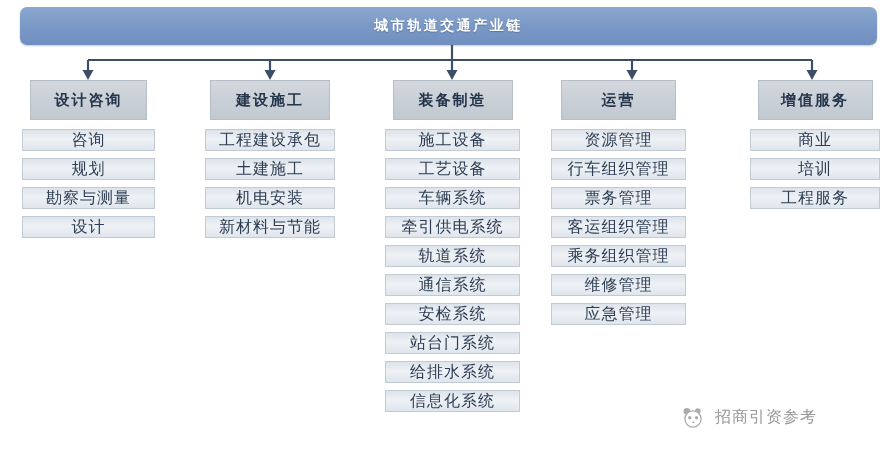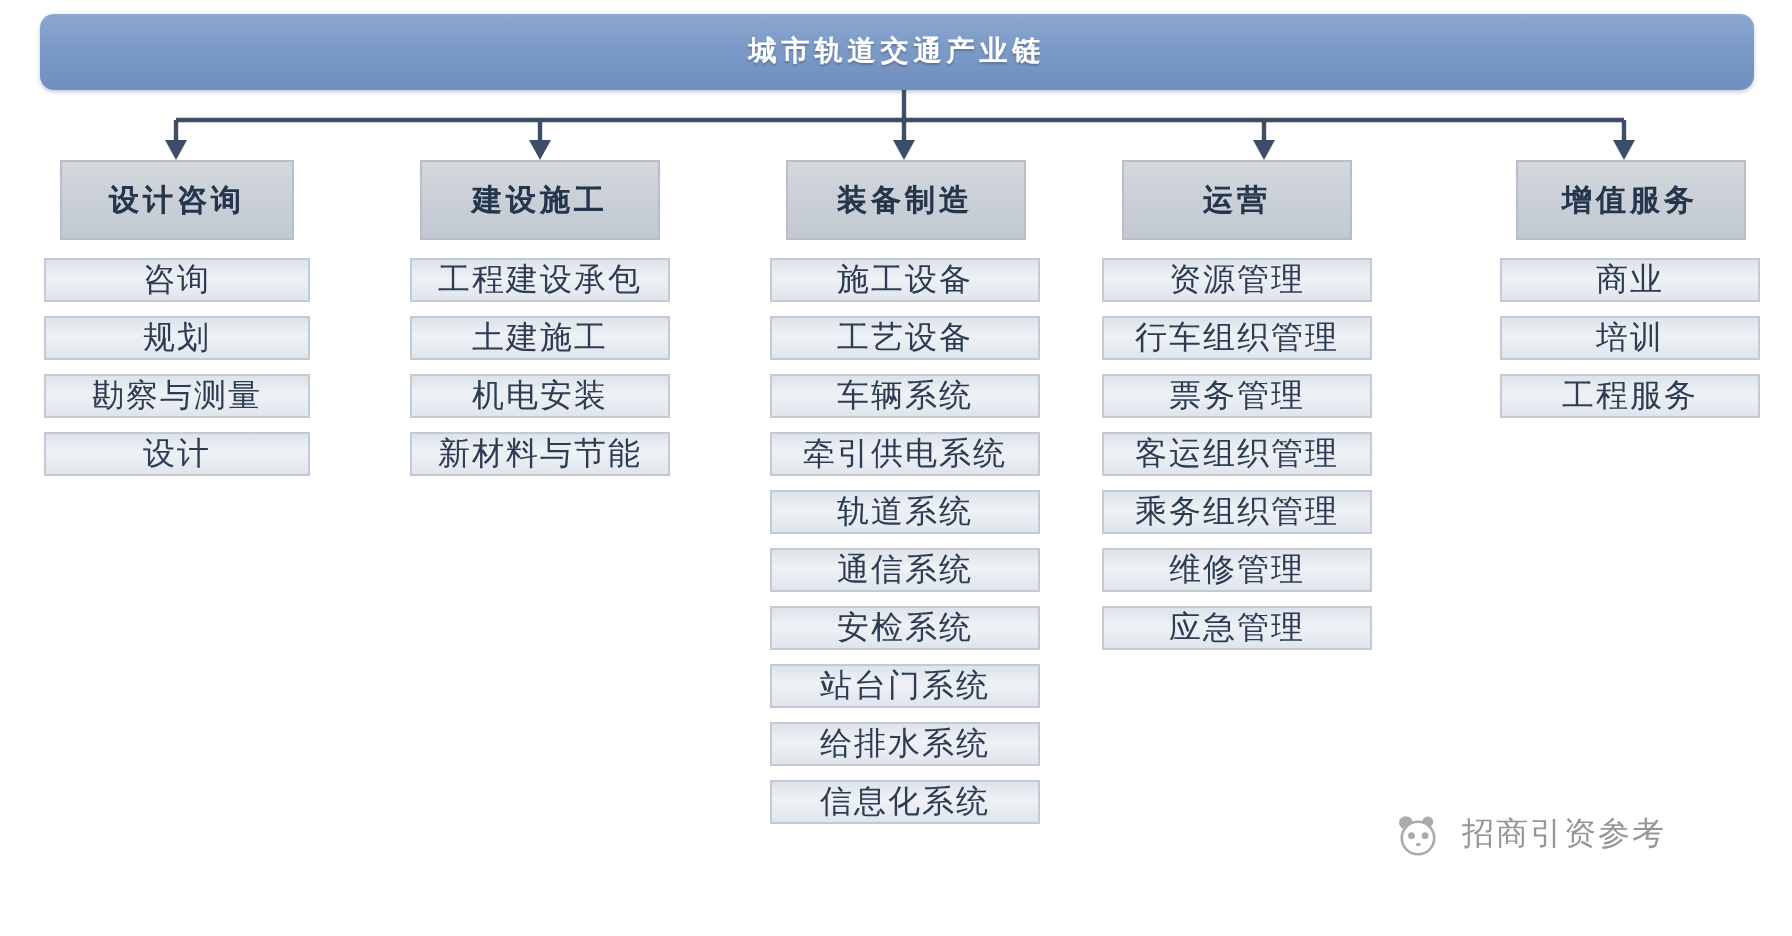--- a/index.html
+++ b/index.html
@@ -93,21 +93,21 @@
   .sub-item-text {
     font-size: 16px;
     color: #2d3c52;
     letter-spacing: 1px;
     white-space: nowrap;
   }
 
   
   .watermark {
     position: absolute;
-    left: 696px;
+    left: 680px;
     top: 404px;
     display: flex;
     align-items: center;
     gap: 9px;
     opacity: 0.72;
   }
   .watermark-logo {
     width: 26px;
     height: 26px;
     flex: 0 0 auto;

